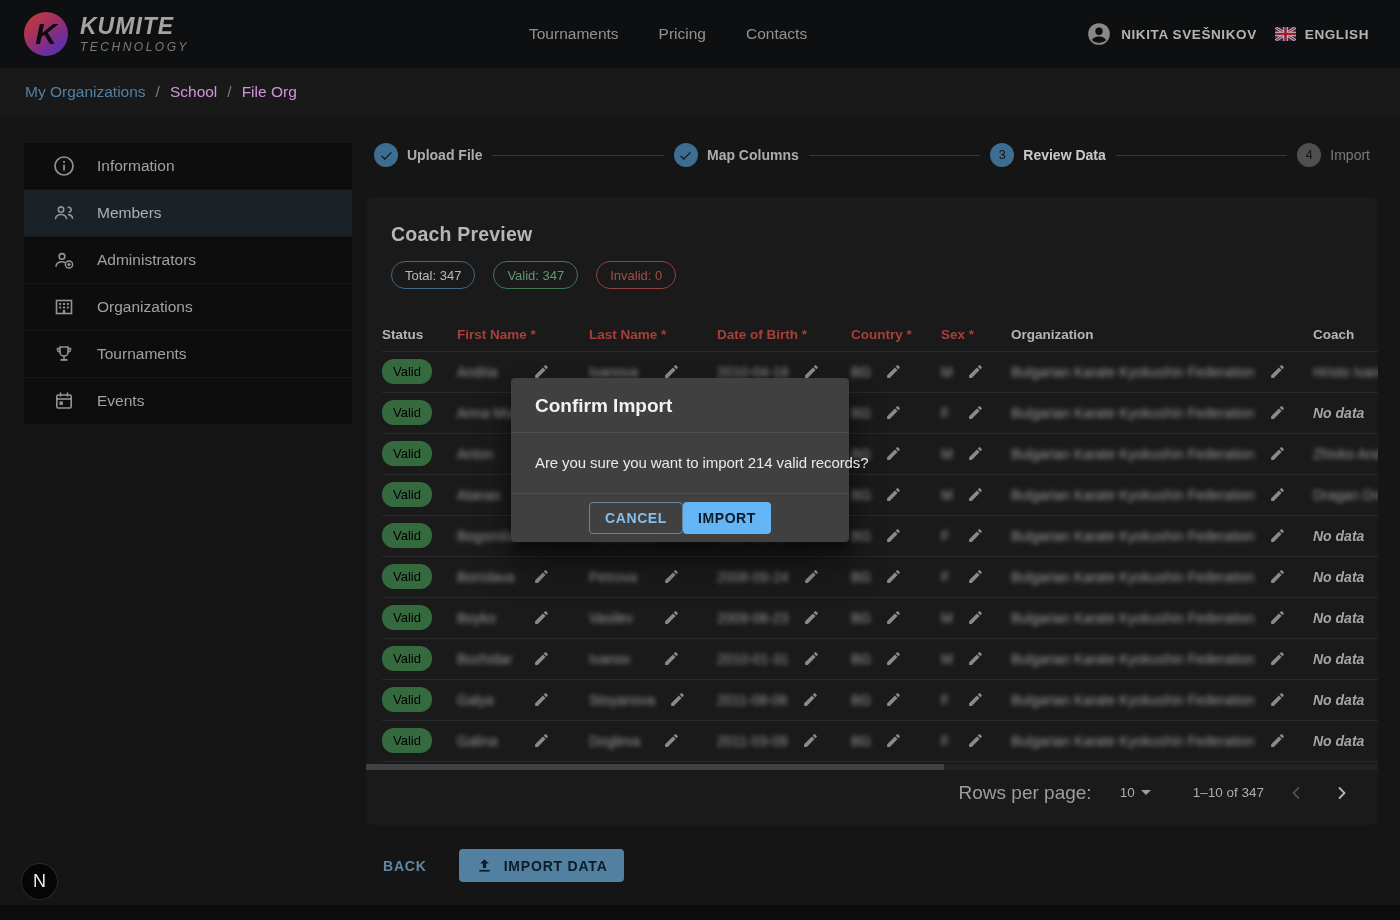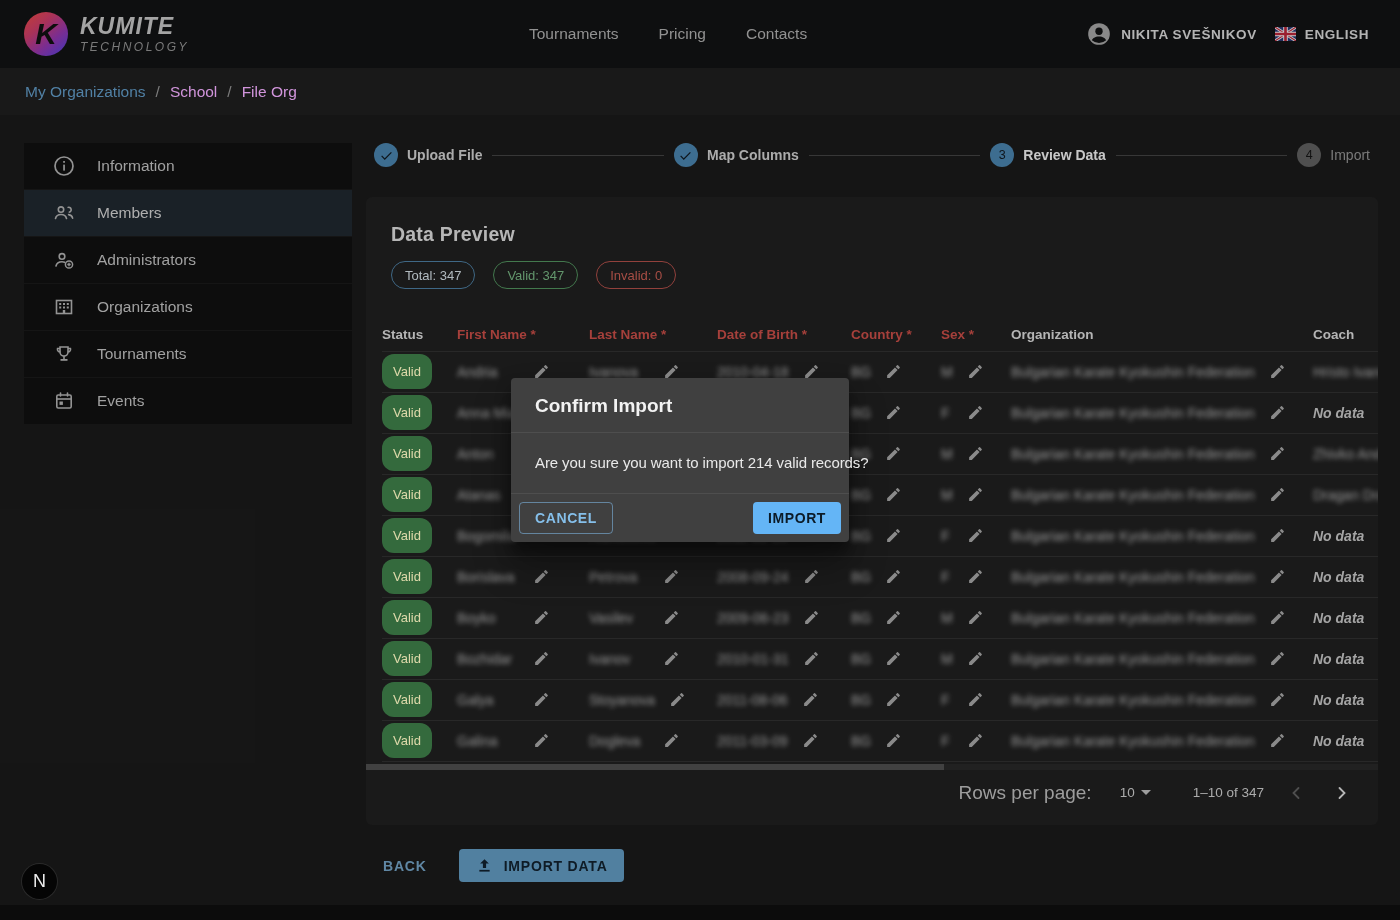--- a/index.html
+++ b/index.html
@@ -65,22 +65,22 @@
   .table-wrap { margin-top:29px; overflow:hidden; width:1012px; }
   table.data { border-collapse:collapse; table-layout:fixed; width:1101px; margin-left:16px; }
   table.data th { text-align:left; font-size:13.5px; font-weight:bold; color:#d0d0d0;
                   height:33px; vertical-align:middle; border-bottom:1px solid #2f2f2f; }
   table.data th.req { color:#bf4a44; }
   table.data td { height:41px; vertical-align:middle; border-bottom:1px solid #2f2f2f; font-size:14px; color:#c6c6c6; }
   .cell { display:flex; align-items:center; }
   .cell .val { white-space:nowrap; overflow:visible; }
   .redacted { filter:blur(2.6px); opacity:.85; }
   .pencil { width:17px; height:17px; color:#9f9f9f; margin-left:14px; flex:none; cursor:pointer; }
-  .badge-valid { display:inline-flex; align-items:center; justify-content:center; height:35px; padding:8px 11px;
-                 background:#3c7a47; color:#fef9c3; border-radius:12px; font-size:13px; }
+  .badge-valid { display:inline-flex; align-items:center; justify-content:center; height:25px; padding:8px 11px;
+                 background:#3c7a47; color:#000000; border-radius:12px; font-size:13px; }
   .nodata { font-style:italic; color:#bdbdbd;font-weight:bold; }
 
   .hscroll { margin-top:2px; height:6px; background:#272727; position:relative; }
   .hscroll .thumb { position:absolute; left:0; top:0; height:6px; width:578px; background:#4b4b4b; }
 
   .pagination { height:46px; display:flex; align-items:center; justify-content:flex-end; padding-right:22px; gap:0; }
   .pag-lbl { font-size:19px; color:#b5b5b5; }
   .pag-select { display:flex; align-items:center; gap:6px; margin-left:28px; cursor:pointer; }
   .pag-size { font-size:13.5px; color:#c5c5c5; }
   .caret { width:0; height:0; border-left:5px solid transparent; border-right:5px solid transparent; border-top:5px solid #b5b5b5; }
@@ -105,21 +105,21 @@
   .page-footer { position:absolute; left:0; bottom:0; width:1400px; height:15px; background:#0e0e0e; }
 
   
   .backdrop { position:absolute; inset:0; background:rgba(0,0,0,.13); z-index:40; }
   .modal { position:absolute; left:511px; top:378px; width:338px; z-index:60; background:#404040;
            border-radius:4px; box-shadow:0 11px 15px rgba(0,0,0,.4), 0 24px 38px rgba(0,0,0,.28); }
   .modal-head { padding:17px 24px 15px; border-bottom:1px solid #4e4e4e; }
   .modal-title { font-size:19px; font-weight:bold; color:#f2f2f2; }
   .modal-body { padding:21px 20px 22px 24px; border-bottom:1px solid #4e4e4e; }
   .modal-text { font-size:15px; color:#e9e9e9; white-space:nowrap; letter-spacing:-.1px; }
-  .modal-foot { padding:8px; display:flex; justify-content:space-between; gap:0; }
+  .modal-foot { padding:8px; display:flex; justify-content:center; gap:0; }
   .btn-cancel { height:32px; padding:0 15px; background:none; border:1px solid rgba(130,189,236,.55); border-radius:4px;
                 color:#85bfea; font-size:14px; font-weight:bold; letter-spacing:.6px; cursor:pointer; font-family:inherit; }
   .btn-confirm { height:32px; padding:0 15px; background:#64b5f6; border:none; border-radius:4px;
                  color:#0c1b27; font-size:14px; font-weight:bold; letter-spacing:.6px; cursor:pointer; font-family:inherit; }
 </style>
 </head>
 <body>
 
 <header class="topbar">
   <div class="brand">
@@ -252,21 +252,21 @@
       <span class="step-lbl">Review Data</span>
     </div>
     <div class="connector"></div>
     <div class="step todo">
       <div class="step-circle todo">4</div>
       <span class="step-lbl">Import</span>
     </div>
   </div>
 
 <section class="card">
-  <h2 class="card-title">Data Preview</h2>
+  <h2 class="card-title">Coach Preview</h2>
   <div class="chips" id="chips">
       <div class="chip total">Total: 347</div>
       <div class="chip valid">Valid: 347</div>
       <div class="chip invalid">Invalid: 0</div>
     </div>
 
   <div class="table-wrap">
     <table class="data">
       <colgroup>
         <col style="width:75px">

